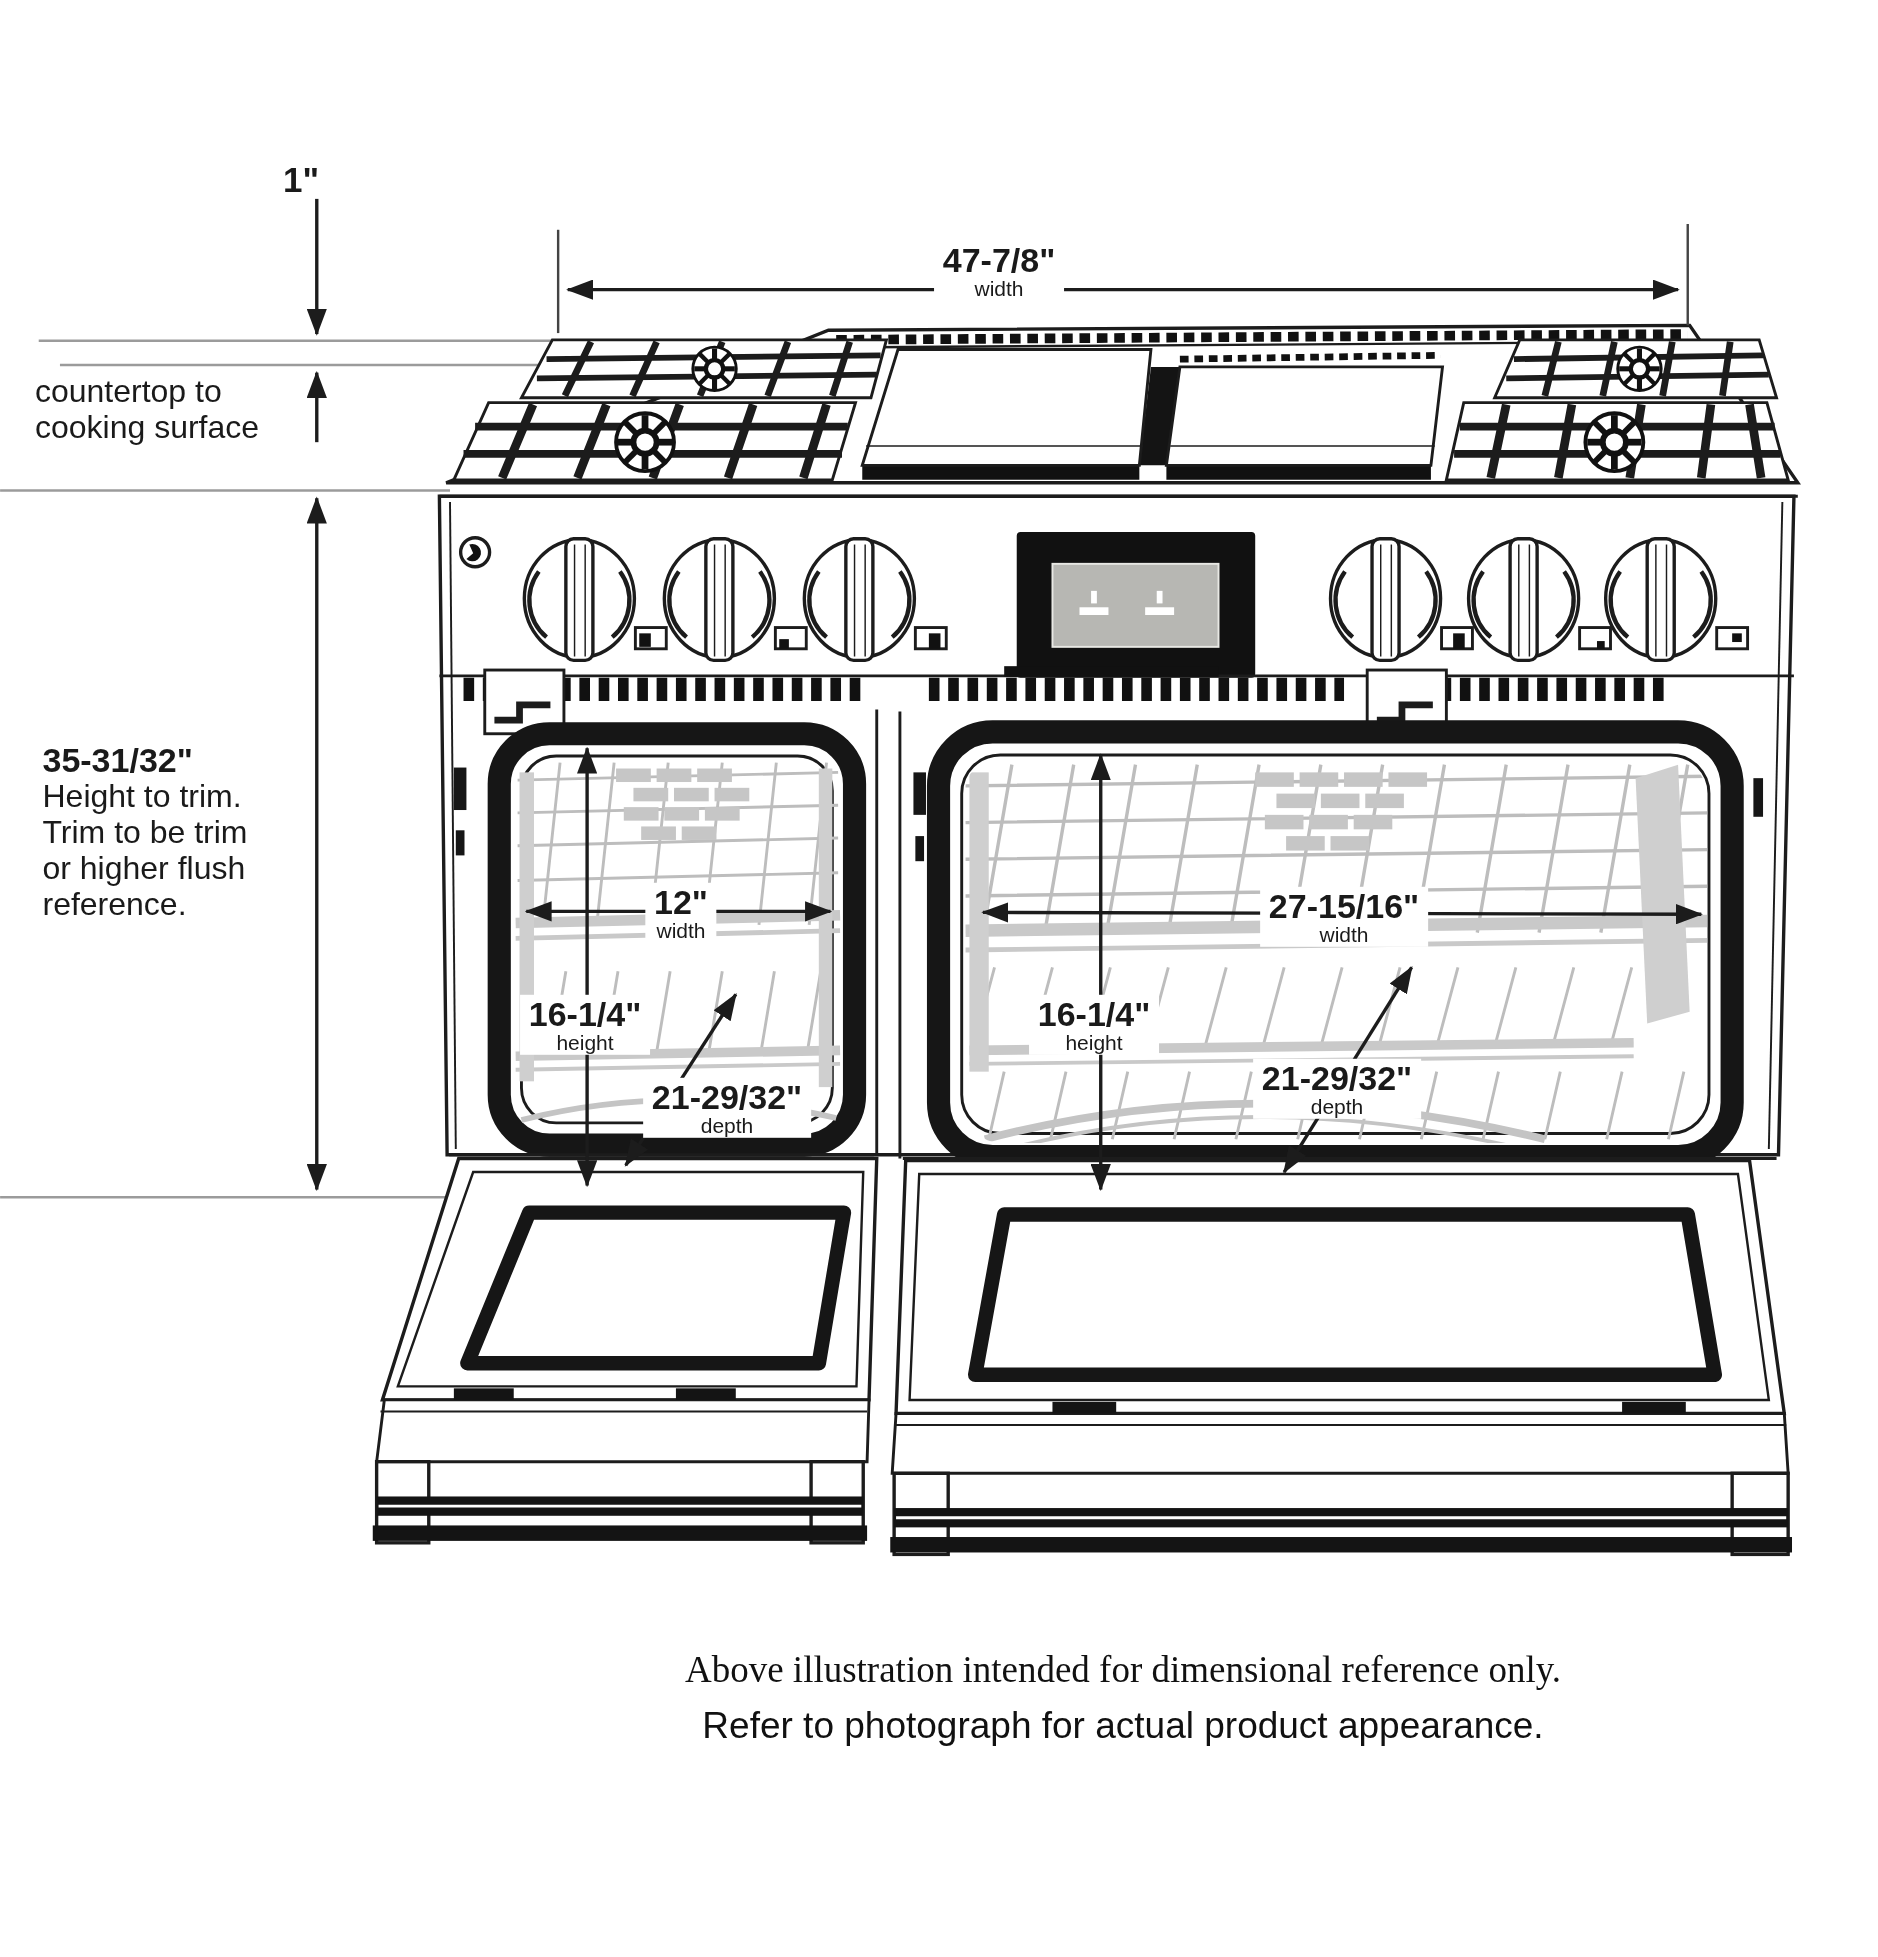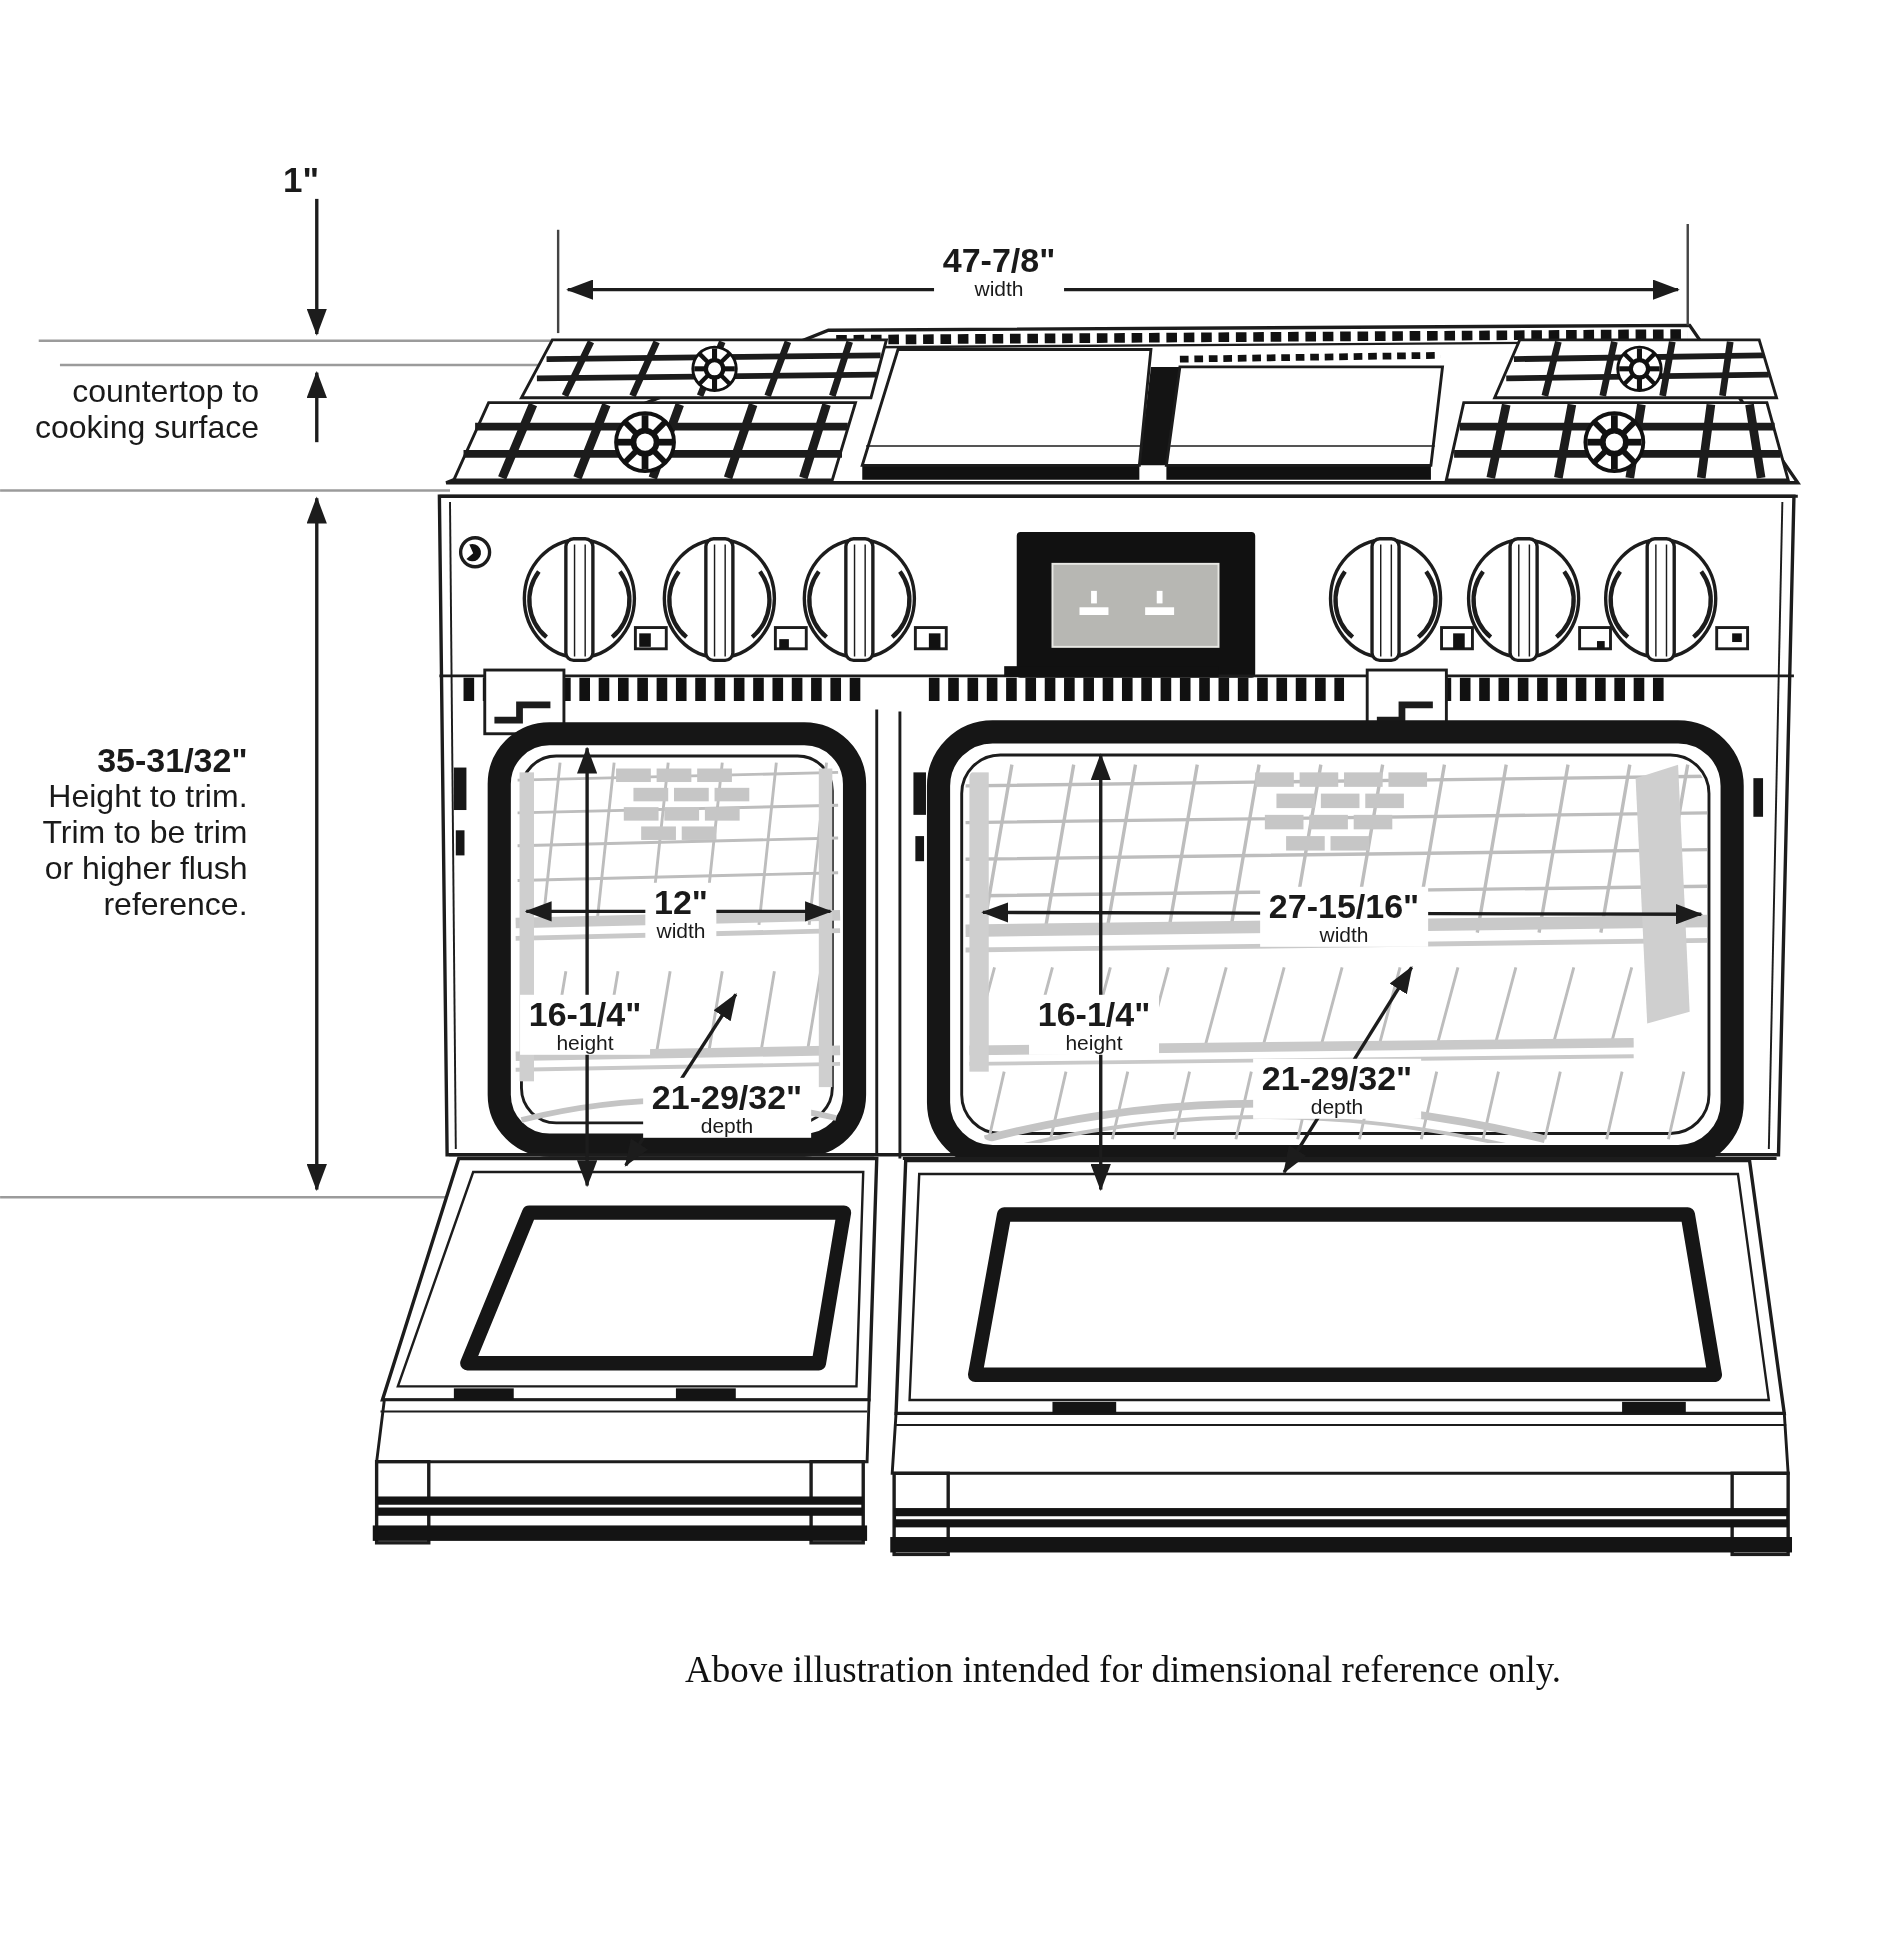--- a/index.html
+++ b/index.html
@@ -7,21 +7,21 @@
     position:relative;width:1879px;height:1957px;background:#ffffff;overflow:hidden;
     font-family:"Liberation Sans", sans-serif;color:#1a1a1a;
   }
   .stage svg{position:absolute;left:0;top:0;}
   .lbl{position:absolute;transform:translate(-50%,-50%);text-align:center;line-height:1.04;white-space:nowrap;}
   .dim-label{position:absolute;transform:translate(-50%,-50%);text-align:center;background:#ffffff;
     line-height:1.03;padding:1.9px 8.7px;white-space:nowrap;}
   .dim-value{font-weight:bold;font-size:34px;}
   .dim-unit{font-size:21px;}
   .gap-value{font-weight:bold;font-size:35px;}
-  .note{position:absolute;text-align:right;font-size:32px;line-height:36px;white-space:nowrap;transform:translateX(-50%);}
+  .note{position:absolute;text-align:left;font-size:32px;line-height:36px;white-space:nowrap;transform:translateX(-50%);}
   .note .bold{font-weight:bold;font-size:34px;}
   .caption-line{position:absolute;transform:translateX(-50%);font-size:37px;line-height:42px;color:#111;white-space:nowrap;}
 </style>
 </head>
 <body>
 
 <div class="stage">
 
   <svg width="1879" height="1957" viewBox="0 0 1946 2027">
     <defs>
@@ -335,15 +335,18 @@
   </div>
 
   <div class="dim-label" style="left:1337px;top:1089px;">
     <div class="dim-value">21-29/32"</div>
     <div class="dim-unit">depth</div>
   </div>
 
   <div class="caption-line" style="left:1123px;top:1649px;font-family:Liberation Serif, serif;">
     <span>Above illustration intended for dimensional reference only.</span>
   </div>
+  <div class="caption-line" style="left:1123px;top:1705px;">
+    <span>Refer to photograph for actual product appearance.</span>
+  </div>
 
 </div>
 
 
 </body></html>

